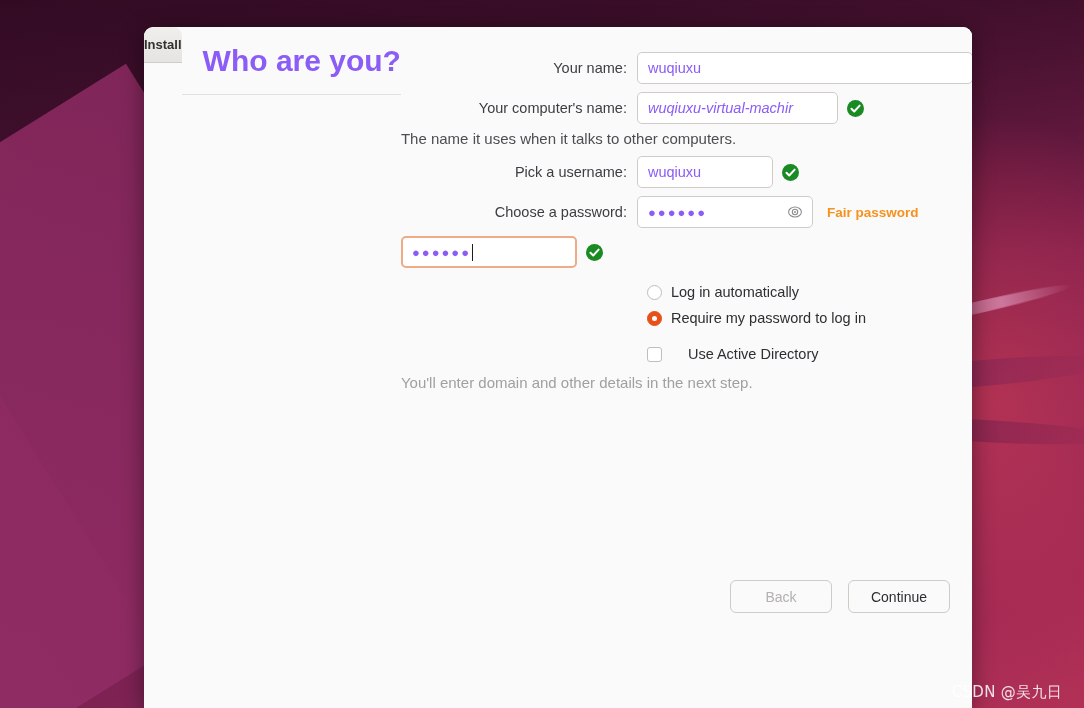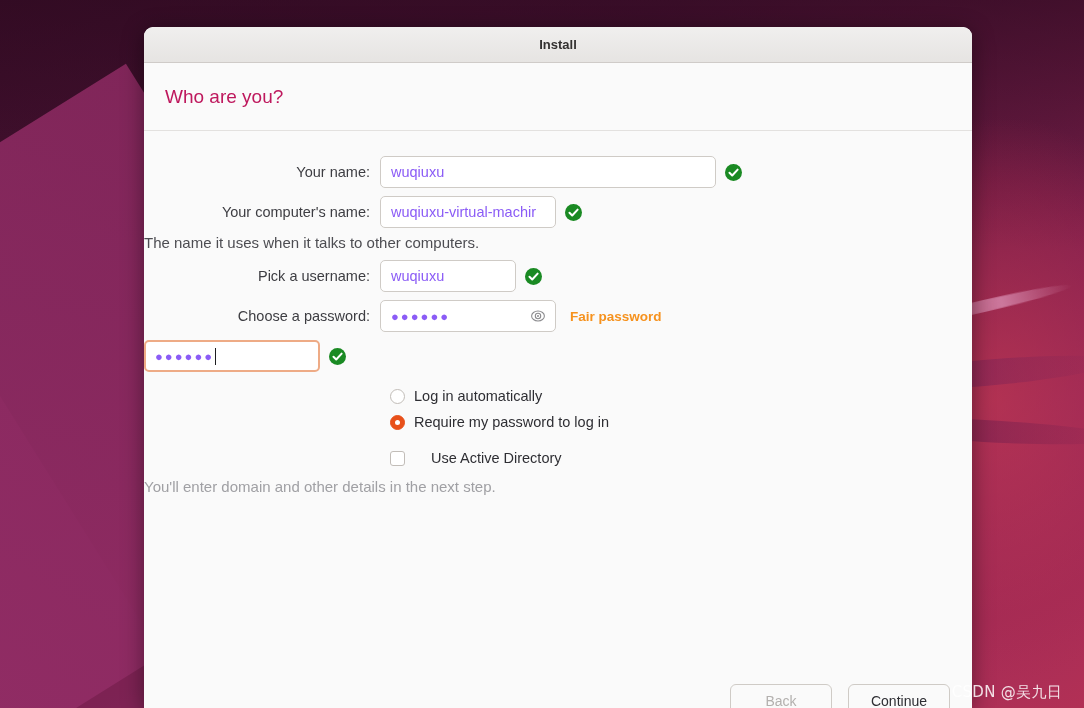--- a/index.html
+++ b/index.html
@@ -84,21 +84,21 @@
   
   #installer {
     position: absolute;
     left: 144px; top: 27px;
     width: 828px; height: 681px;
     background: #fafafa;
     border-top-left-radius: 9px;
     border-top-right-radius: 9px;
     box-shadow: 0 4px 22px rgba(0,0,0,.42);
     display: flex;
-    flex-direction: column;
+    flex-direction: row;
     overflow: hidden;
   }
 
   #titlebar {
     height: 36px;
     flex: none;
     background: linear-gradient(180deg, #f0efee 0%, #e6e4e2 100%);
     border-bottom: 1px solid #cfcbc8;
     border-top-left-radius: 9px;
     border-top-right-radius: 9px;
@@ -115,23 +115,23 @@
   #page-header {
     height: 68px;
     flex: none;
     background: #fafafa;
     border-bottom: 1px solid #e3e1df;
     display: flex;
     align-items: center;
     padding-left: 21px;
   }
   #page-title {
-    font-size: 19px;
-    color: #be185d;
-    font-weight: normal;
+    font-size: 30px;
+    color: #8b5cf6;
+    font-weight: bold;
   }
 
   #content {
     flex: 1 1 auto;
     position: relative;
     background: #fafafa;
   }
 
   
   #form {
@@ -167,21 +167,21 @@
     color: #8b5cf6;
     padding: 0 10px;
     font-family: "Liberation Sans", sans-serif;
     outline: none;
     overflow: hidden;
     white-space: nowrap;
     display: flex;
     align-items: center;
   }
   .w-name     { width: 336px; }
-  .w-computer { width: 176px; }
+  .w-computer { width: 201px; font-style: italic; }
   .w-username { width: 136px; }
   .w-pass     { width: 176px; }
 
   .text-input.focused {
     border: 2px solid #eeab86;
     padding: 0 9px;
   }
 
   .caret {
     display: inline-block;

